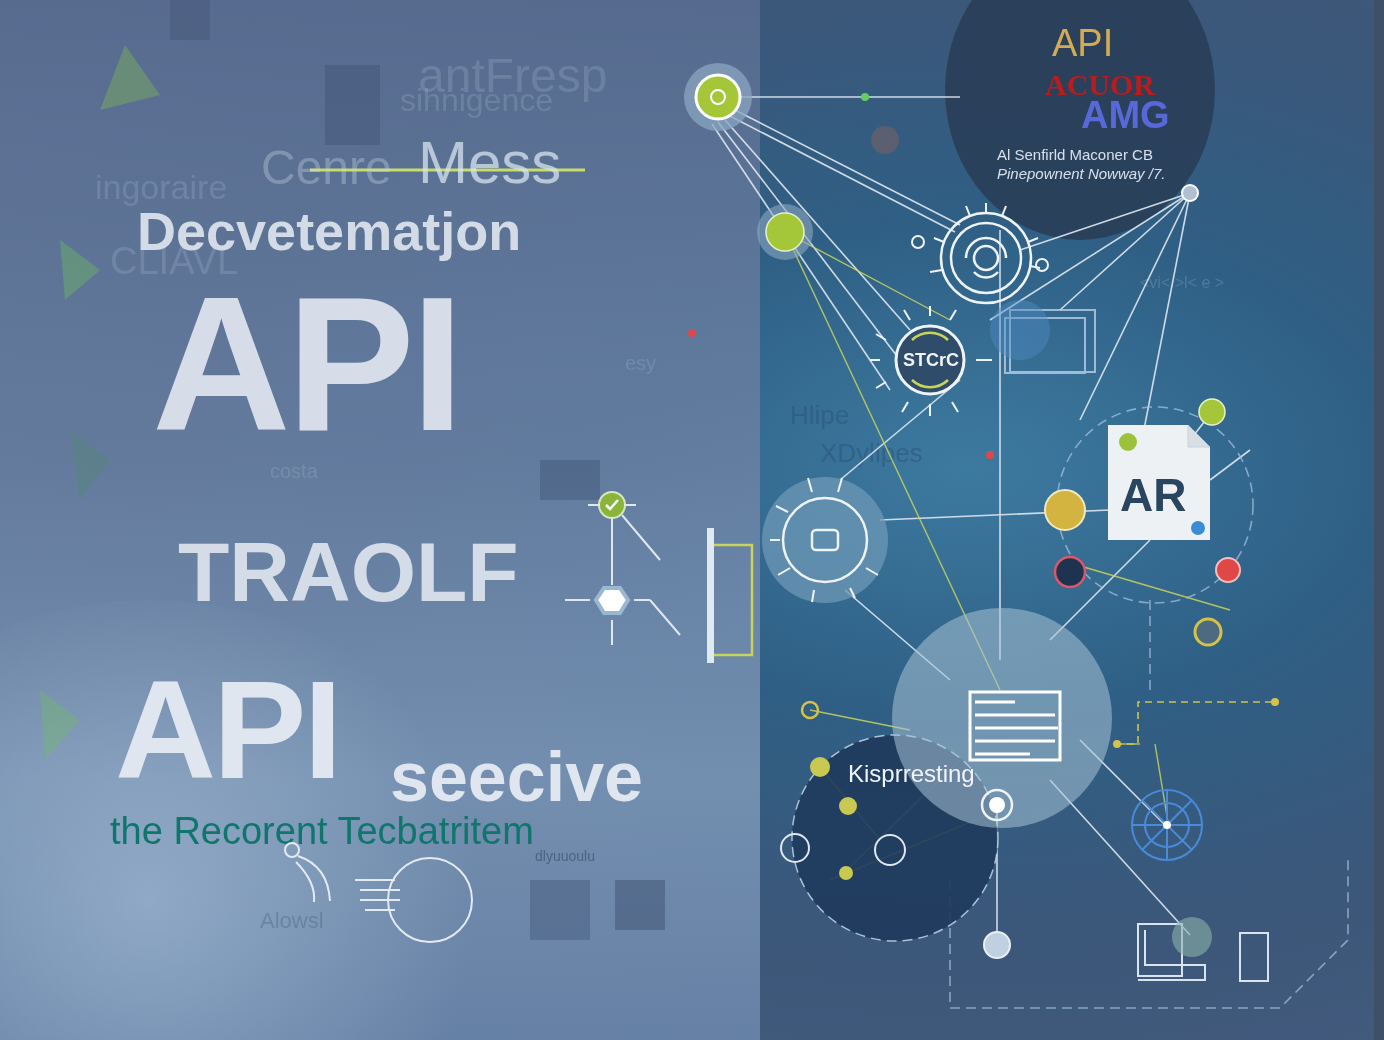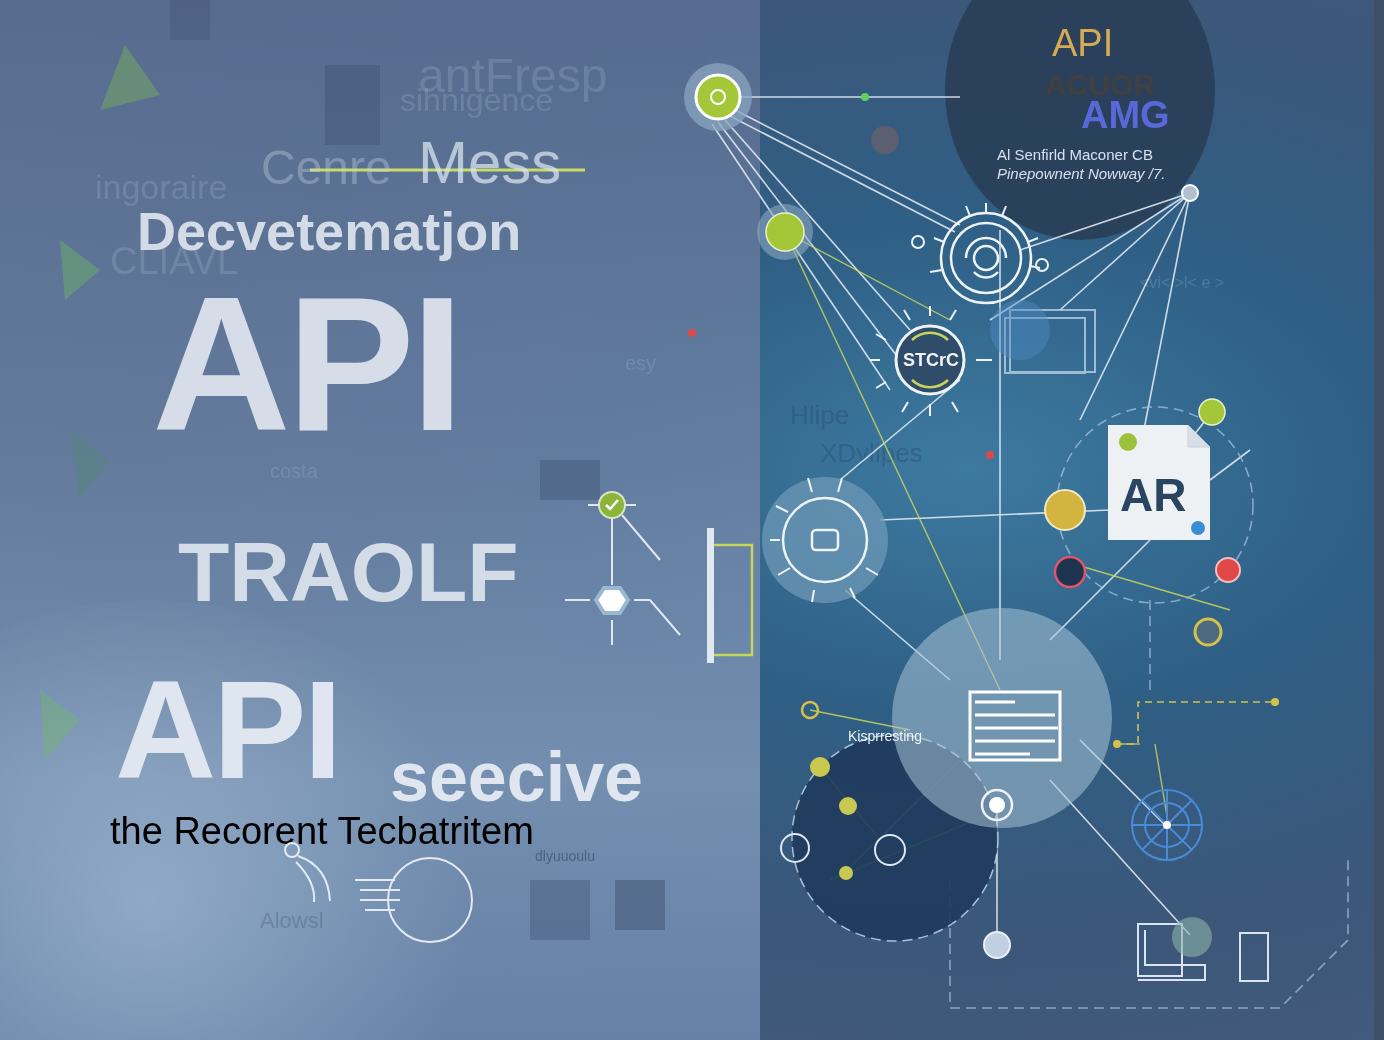--- a/index.html
+++ b/index.html
@@ -49,25 +49,25 @@
   <line x1="310" y1="170" x2="585" y2="170" stroke="#c8dc6a" stroke-width="3"></line>
 </svg>
 
 <div class="t" style="left:261px;top:140px;font-size:48px;color:rgba(200,215,230,.35);">Cenre</div>
 <div class="t" style="left:418px;top:128px;font-size:60px;color:rgba(215,228,238,.75);">Mess</div>
 <div class="t" style="left:137px;top:200px;font-size:54px;font-weight:bold;color:#d3dbe6;">Decvetematjon</div>
 <div class="t" style="left:152px;top:268px;font-size:192px;font-weight:bold;color:#d6dde8;letter-spacing:-4px;line-height:1;">API</div>
 <div class="t" style="left:178px;top:530px;font-size:84px;color:#d4dce8;line-height:1;font-weight:bold;">TRAOLF</div>
 <div class="t" style="left:115px;top:660px;font-size:140px;font-weight:bold;color:#e0e6ef;letter-spacing:-3px;line-height:1;">API</div>
 <div class="t" style="left:390px;top:718px;font-size:70px;font-weight:bold;color:#dfe6ef;line-height:1;margin-top:24px;">seecive</div>
-<div class="t" style="left:110px;top:812px;font-size:38px;color:#000000;line-height:1;">the Recorent Tecbatritem</div>
+<div class="t" style="left:110px;top:812px;font-size:38px;color:#0f766e;line-height:1;">the Recorent Tecbatritem</div>
 
 <div class="dark-circle" style="left:945px;top:-60px;width:270px;height:300px;background:#2a3f5a;opacity:.95;"></div>
 <div class="t" style="left:1052px;top:22px;font-size:38px;color:#d4aa55;">API</div>
-<div class="t" style="left:1045px;top:70px;font-size:30px;font-weight:bold;color:#404040;line-height:1;">ACUOR</div>
+<div class="t" style="left:1045px;top:70px;font-size:30px;font-weight:bold;color:#b91c1c;line-height:1;font-family:Liberation Serif, serif;">ACUOR</div>
 <div class="t" style="left:1045px;top:96px;font-size:38px;font-weight:bold;color:#5868d8;line-height:1;margin-left:36px;">AMG</div>
 <div class="t" style="left:997px;top:146px;font-size:15px;color:#d8e0ec;">Al Senfirld Maconer CB</div>
 <div class="t" style="left:997px;top:165px;font-size:15px;font-style:italic;color:#d8e0ec;">Pinepownent Nowway /7.</div>
 
 <svg class="net" width="1384" height="1040">
   <g stroke="#dfe8f0" stroke-width="1.6" fill="none" opacity=".9">
     <line x1="718" y1="97" x2="960" y2="97"></line>
     <line x1="735" y1="110" x2="960" y2="225"></line>
     <line x1="730" y1="116" x2="955" y2="232"></line>
     <line x1="725" y1="120" x2="910" y2="330"></line>
@@ -250,13 +250,13 @@
     <circle cx="430" cy="900" r="42"></circle>
     <line x1="355" y1="880" x2="395" y2="880"></line>
       <line x1="360" y1="890" x2="400" y2="890"></line>
     <line x1="360" y1="900" x2="400" y2="900"></line>
       <line x1="365" y1="910" x2="395" y2="910"></line>
   </g>
 </svg>
 
 <div class="t" style="left:903px;top:350px;font-size:18px;font-weight:bold;color:#f0f4f8;">STCrC</div>
 <div class="t" style="left:1120px;top:468px;font-size:46px;font-weight:bold;color:#2a4560;">AR</div>
-<div class="t" style="left:848px;top:728px;font-size:14px;color:#f0f4f8;">Kisprresting</div>
+<div class="t" style="left:848px;top:760px;font-size:24px;color:#f0f4f8;">Kisprresting</div>
 
 </body></html>

